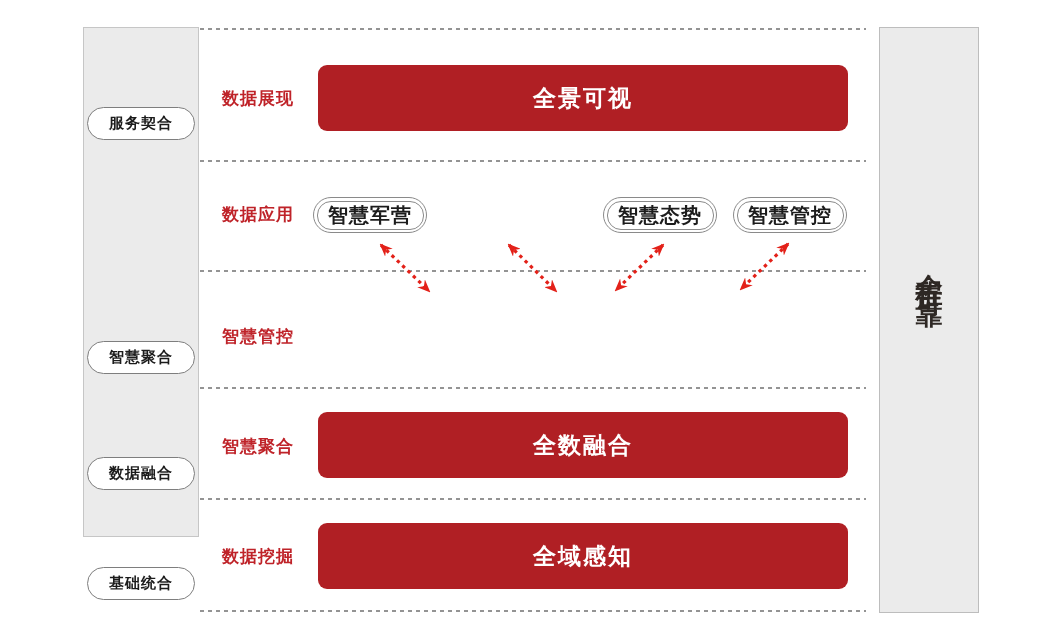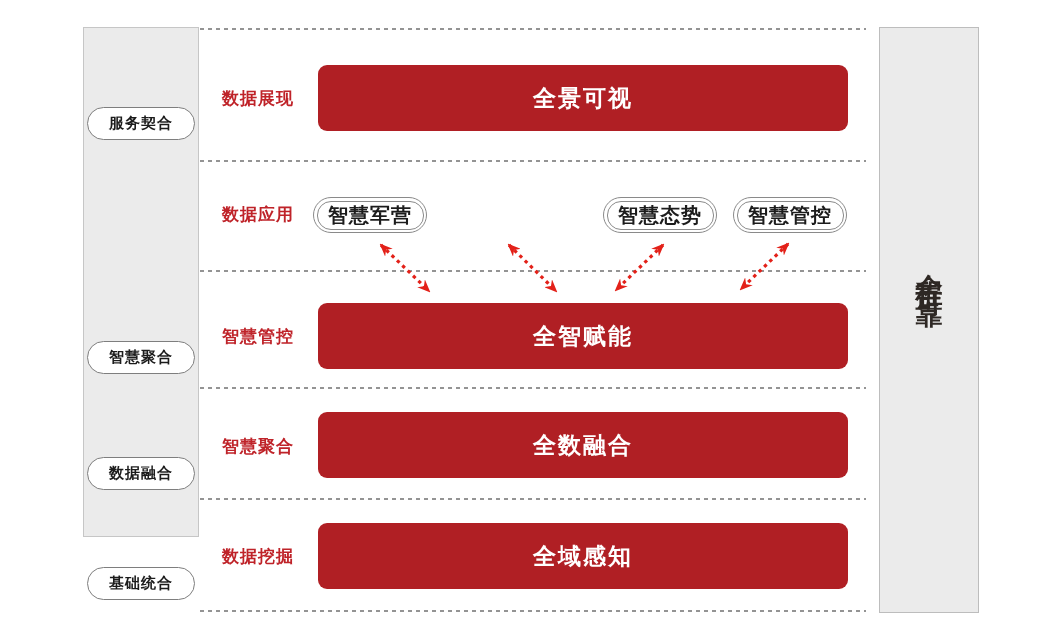--- a/index.html
+++ b/index.html
@@ -104,21 +104,20 @@
   <div class="dotline" style="top:498px"></div>
   <div class="dotline" style="top:610px"></div>
 
   <div class="row-label" style="top:98px">数据展现</div>
   <div class="row-label" style="top:214px">数据应用</div>
   <div class="row-label" style="top:336px">智慧管控</div>
   <div class="row-label" style="top:446px">智慧聚合</div>
   <div class="row-label" style="top:556px">数据挖掘</div>
 
   <div class="red-bar" style="top:65px">全景可视</div>
-  <div class="red-bar" style="top:303px">全智赋能</div>
   <div class="red-bar" style="top:412px">全数融合</div>
   <div class="red-bar" style="top:523px">全域感知</div>
 
   <div class="app-pill" style="left:313px">
     <div class="app-pill-inner">智慧军营</div>
   </div>
   <div class="app-pill" style="left:603px">
     <div class="app-pill-inner">智慧态势</div>
   </div>
   <div class="app-pill" style="left:733px">

